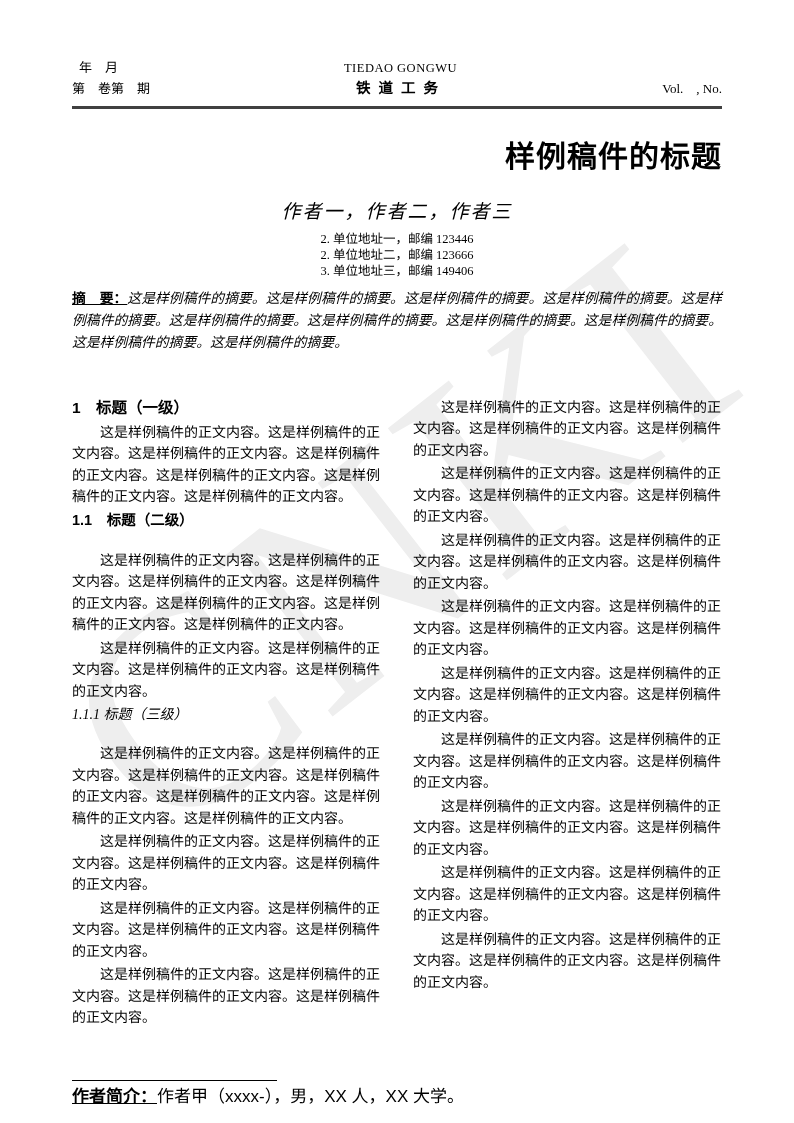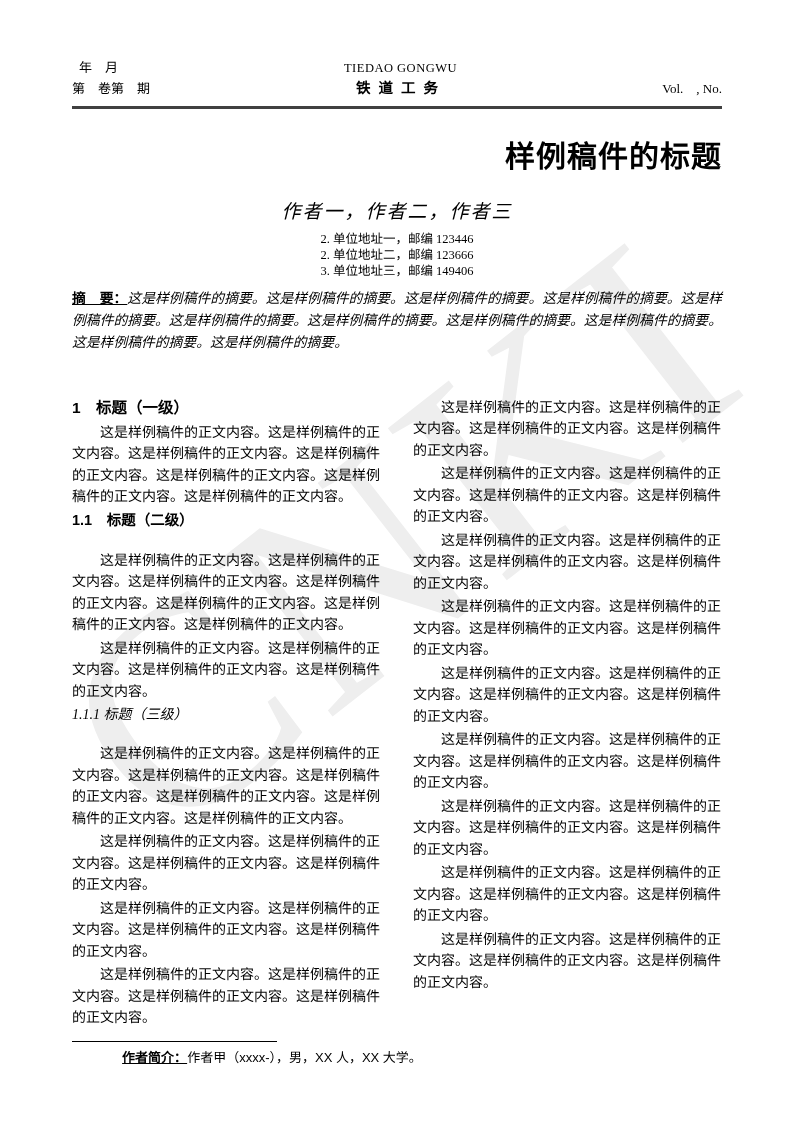--- a/index.html
+++ b/index.html
@@ -38,22 +38,22 @@
   .keywords{font-size:13.8px; line-height:22.4px; text-align:justify;}
   .blabel{font-weight:bold; font-style:normal; font-family:"Liberation Sans", sans-serif;text-decoration:underline;}
   
   .body-cols{display:flex; gap:33px; margin-top:42px; font-size:14px; line-height:21.5px;}
   .col{width:308px; text-align:justify;}
   .bp{margin:0 0 2px; text-indent:2em;}
   .bh1{font-family:"Liberation Sans", sans-serif; font-weight:bold; font-size:15.5px; line-height:20px; margin:1px 0 4px;}
   .bh2{font-family:"Liberation Sans", sans-serif; font-weight:bold; font-size:14.5px; line-height:19px; margin:3px 0 20px;}
   .bh3{font-style:italic; font-size:14px; line-height:19px; margin:3px 0 19px;}
   
-  .footnote{position:absolute; left:72px; top:1041px; width:400px; z-index:1;
-    font-family:"Liberation Sans", sans-serif; font-size:13px; line-height:17px;text-align:center;}
+  .footnote{position:absolute; left:72px; top:1080px; width:400px; z-index:1;
+    font-family:"Liberation Sans", sans-serif; font-size:17px; line-height:17px;}
   .footnote-rule{width:205px; height:1px; background:#000;}
   .footnote-text{margin-top:7px;}
 </style>
 </head>
 <body>
 
 <div class="page">
   <div class="watermark">CNKI</div>
 
   <div class="content">

